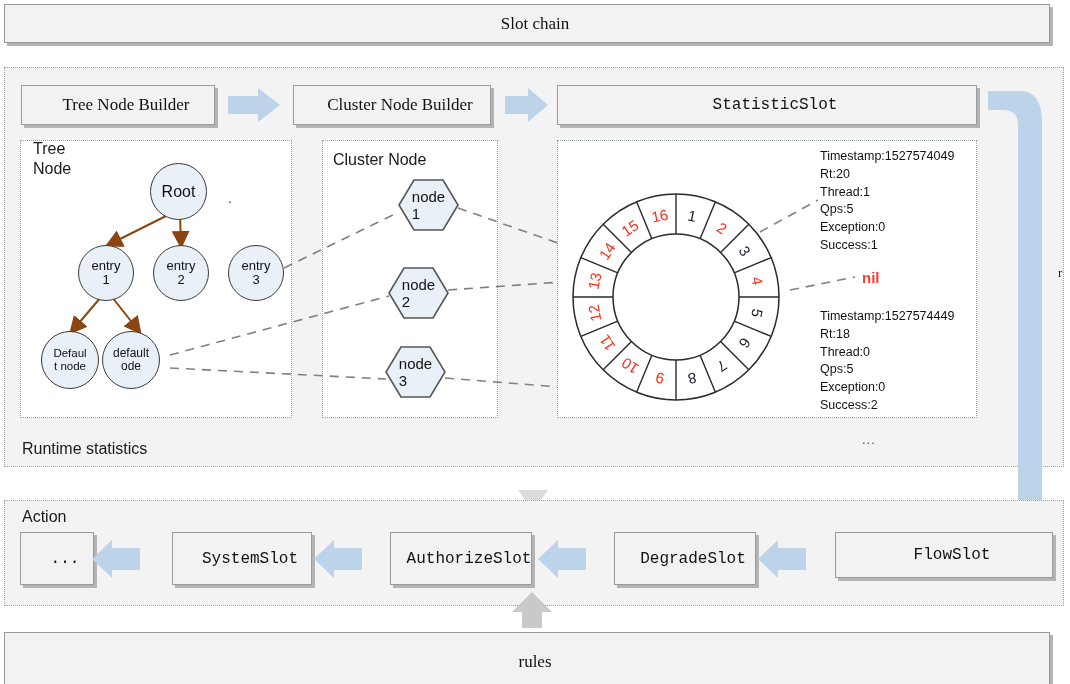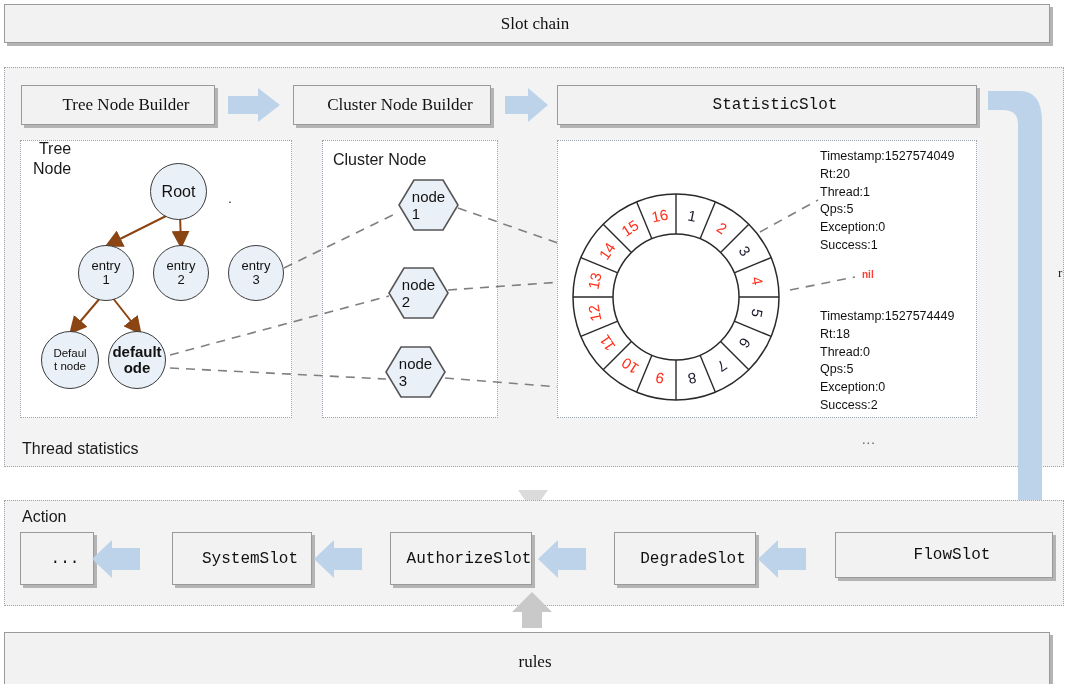--- a/index.html
+++ b/index.html
@@ -33,36 +33,36 @@
   
   .hexwrap{position:absolute;}
   .hexlabel{position:absolute;left:0;top:0;width:100%;height:100%;
             display:flex;flex-direction:column;align-items:center;justify-content:center;
             font-family:"Liberation Sans", sans-serif;font-size:15px;line-height:1.15;color:#111;}
 
   
   .stats{position:absolute;font-family:"Liberation Sans", sans-serif;font-size:12.5px;
          line-height:1.42;color:#111;white-space:pre;}
   .nil{position:absolute;color:#ff3b30;font-family:"Liberation Sans", sans-serif;
-       font-size:10px;font-weight:bold;}
+       font-size:15px;font-weight:bold;}
   .dots{position:absolute;font-family:"Liberation Sans", sans-serif;font-size:13px;color:#555;letter-spacing:1px;}
   .rmark{position:absolute;font-family:"Liberation Serif", serif;font-size:13px;color:#222;}
 
   svg{position:absolute;left:0;top:0;overflow:visible;}
 </style>
 </head>
 <body>
 
 <div class="slotbox serif" style="left:4px;top:4px;width:1046px;height:39px;">
   <span>Slot chain</span>
 </div>
 
 <div class="dotframe" style="left:4px;top:67px;width:1060px;height:400px;"></div>
 
-<div class="grouplabel" style="left:22px;top:440px;font-size:16px;">Thread statistics</div>
+<div class="grouplabel" style="left:22px;top:440px;font-size:16px;">Runtime statistics</div>
 
 <div class="slotbox serif" style="left:21px;top:85px;width:194px;height:40px;">
   <span>Tree Node Builder</span>
 </div>
 <div class="slotbox serif" style="left:293px;top:85px;width:198px;height:40px;">
   <span>Cluster Node Builder</span>
 </div>
 <div class="slotbox mono" style="left:557px;top:85px;width:420px;height:40px;">
   <span>StatisticSlot</span>
 </div>
@@ -74,21 +74,21 @@
 
     <path d="M505 96 L528 96 L528 88 L548 105 L528 122 L528 114 L505 114 Z"></path>
   </g>
 
   <path d="M988 91 L1020 91 Q1042 91 1042 122 L1042 525 L1058 525 L1030 565 L1002 525 L1018 525 L1018 124 Q1018 110 1003 110 L988 110 Z" fill="#bcd3ea"></path>
 </svg>
 
 <span class="rmark" style="left:1058px;top:265px;">r</span>
 
 <div class="whitepanel" style="left:20px;top:140px;width:272px;height:278px;"></div>
-<div class="grouplabel" style="left:33px;top:139px;line-height:1.25;text-align:right;">Tree<br>Node</div>
+<div class="grouplabel" style="left:33px;top:139px;line-height:1.25;">Tree<br>Node</div>
 
 <svg width="1070" height="684">
   <defs>
     <marker id="ar-brown" markerWidth="9" markerHeight="9" refX="6" refY="4.5" orient="auto">
       <path d="M0,0 L9,4.5 L0,9 Z" fill="#8a4513"></path>
     </marker>
   </defs>
   <g stroke="#8a4513" stroke-width="2" fill="none">
     <line x1="172" y1="213" x2="110" y2="244" marker-end="url(#ar-brown)"></line>
     <line x1="180" y1="215" x2="181" y2="243" marker-end="url(#ar-brown)"></line>
@@ -112,21 +112,21 @@
 </div>
 <div class="circ" style="left:228px;top:245px;width:56px;height:56px;font-size:13px;white-space:pre;">
   <span>entry
 3</span>
 </div>
 
 <div class="circ" style="left:41px;top:331px;width:58px;height:58px;font-size:11.5px;white-space:pre;">
   <span>Defaul
 t node</span>
 </div>
-<div class="circ" style="left:108px;top:331px;width:58px;height:58px;font-size:15px;white-space:pre;font-weight:bold;">
+<div class="circ" style="left:102px;top:331px;width:58px;height:58px;font-size:12px;white-space:pre;">
   <span>default
 ode</span>
 </div>
 
 <div class="whitepanel" style="left:322px;top:140px;width:176px;height:278px;"></div>
 <div class="grouplabel" style="left:333px;top:151px;">Cluster Node</div>
 
 <svg width="1070" height="684">
   <g fill="#eaf0f7" stroke="#555" stroke-width="1.6">
     <polygon points="414,180 443,180 458,205 443,230 414,230 399,205"></polygon>

